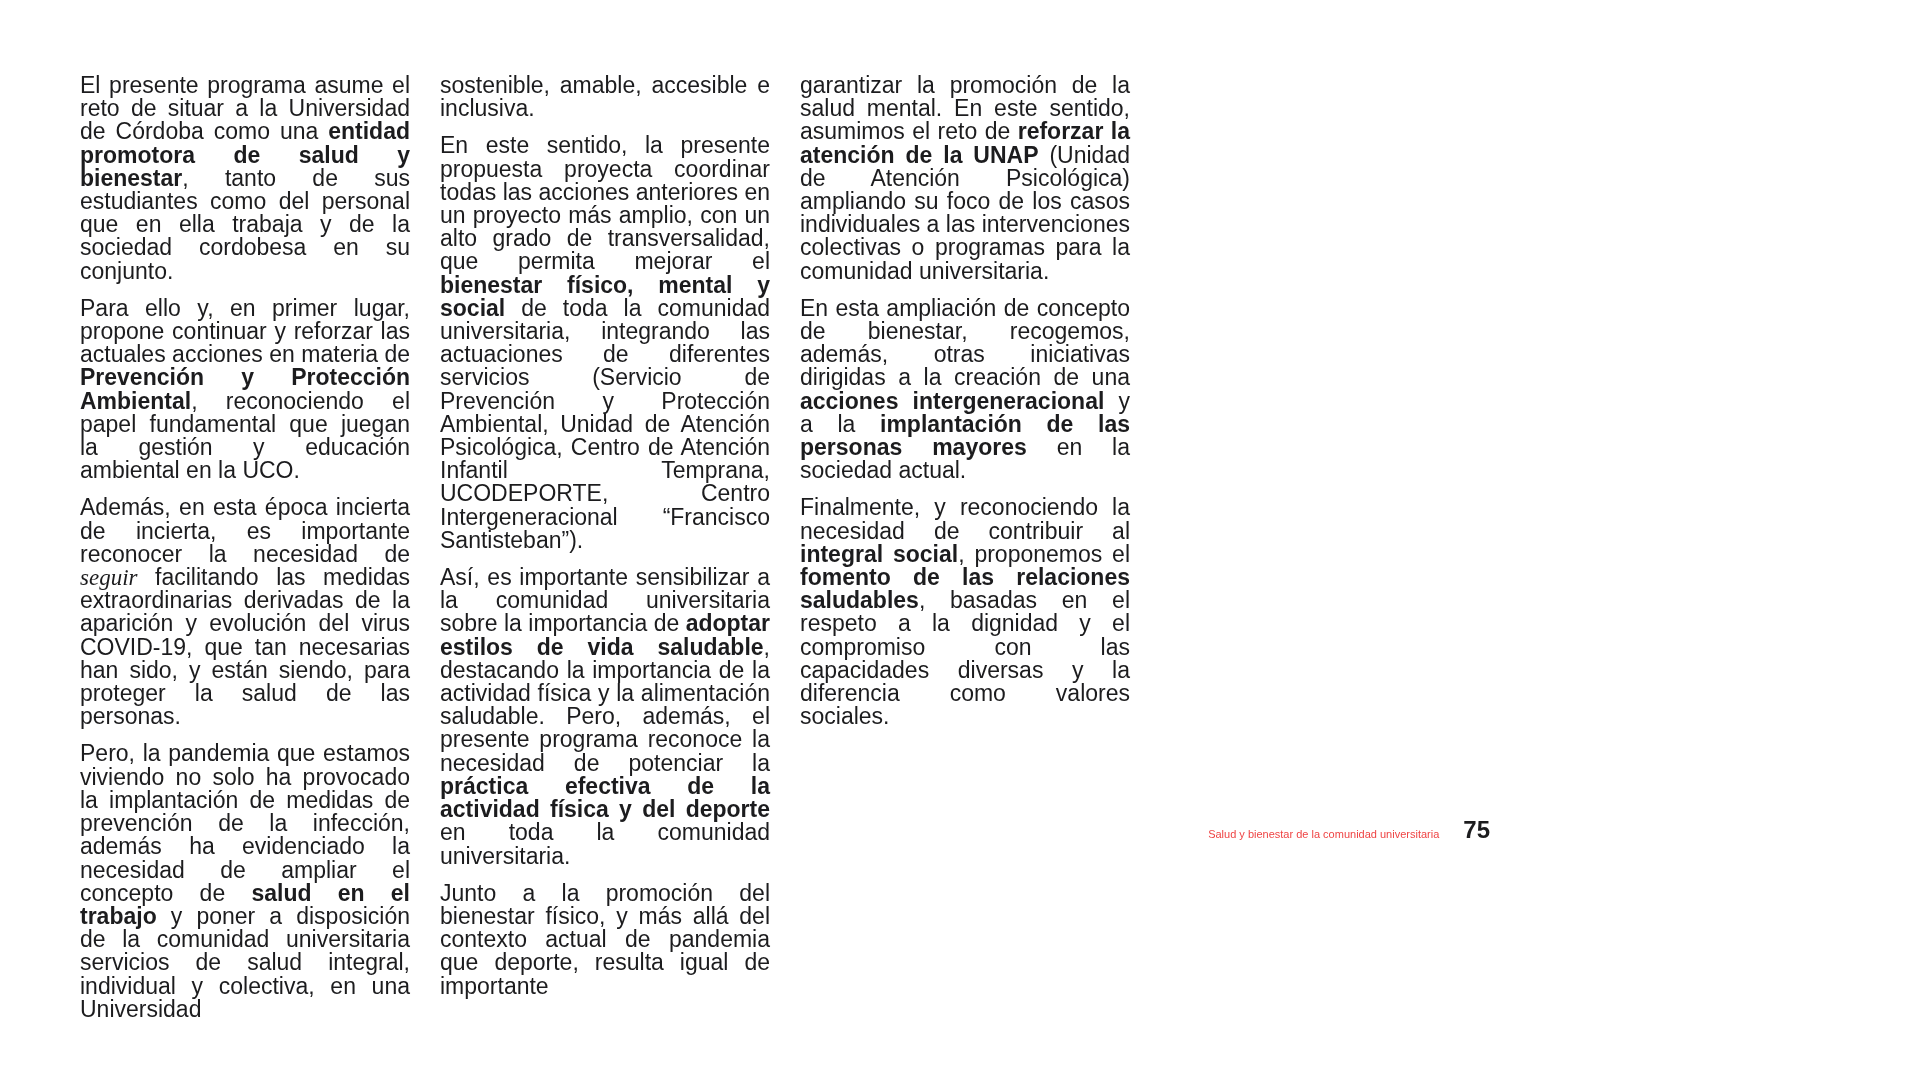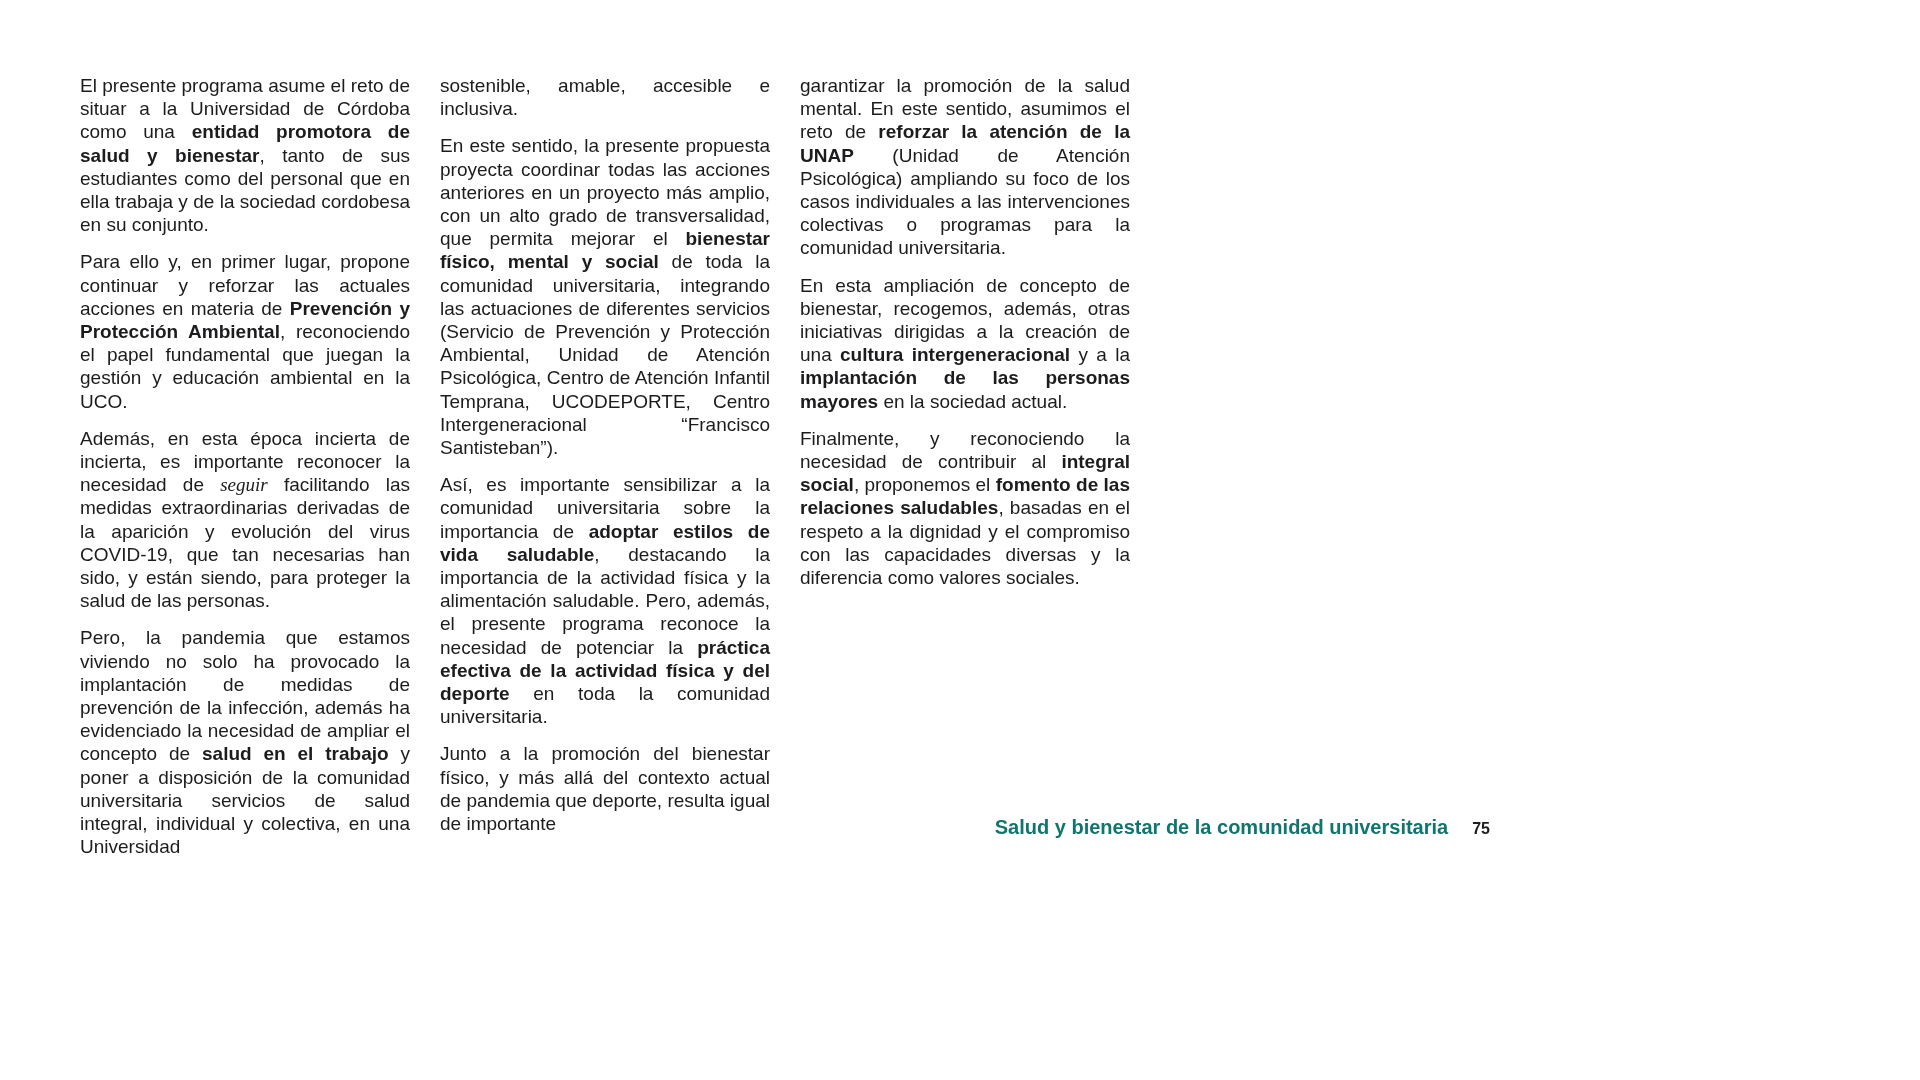--- a/index.html
+++ b/index.html
@@ -18,21 +18,21 @@
   }
   .columns {
     position: absolute;
     left: 80px;
     top: 74px;
     display: flex;
     gap: 30px;
   }
   .col {
     width: 330px;
-    font-size: 19px;
+    font-size: 23px;
     line-height: 23.2px;
     text-align: justify;
     text-justify: inter-word;
   }
   .col p {
     margin: 0 0 14px 0;
   }
   .col p:last-child {
     margin-bottom: 7px;
   }
@@ -42,26 +42,26 @@
     position: absolute;
     top: 816px;
     left: 80px;
     width: 1410px;
     display: flex;
     justify-content: flex-end;
     align-items: baseline;
     gap: 24px;
   }
   .footer-title {
-    font-size: 20px;
-    font-weight: 700;
-    color: #0f766e;
+    font-size: 11px;
+    font-weight: 400;
+    color: #ef4444;
   }
   .footer-page {
-    font-size: 16px;
+    font-size: 24px;
     font-weight: 700;
     color: #1c1c1e;
   }
 </style>
 </head>
 <body>
 
 <div class="page">
   <div class="columns">
     <div class="col">
@@ -71,21 +71,21 @@
         <p><span>Pero, la pandemia que estamos viviendo no solo ha provocado la implantación de medidas de prevención de la infección, además ha evidenciado la necesidad de ampliar el concepto de </span><span class="b">salud en el trabajo</span><span> y poner a disposición de la comunidad universitaria servicios de salud integral, individual y colectiva, en una Universidad</span></p>
       </div>
     <div class="col">
         <p><span>sostenible, amable, accesible e inclusiva.</span></p>
         <p><span>En este sentido, la presente propuesta proyecta coordinar todas las acciones anteriores en un proyecto más amplio, con un alto grado de transversalidad, que permita mejorar el </span><span class="b">bienestar físico, mental y social</span><span> de toda la comunidad universitaria, integrando las actuaciones de diferentes servicios (Servicio de Prevención y Protección Ambiental, Unidad de Atención Psicológica, Centro de Atención Infantil Temprana, UCODEPORTE, Centro Intergeneracional “Francisco Santisteban”).</span></p>
         <p><span>Así, es importante sensibilizar a la comunidad universitaria sobre la importancia de </span><span class="b">adoptar estilos de vida saludable</span><span>, destacando la importancia de la actividad física y la alimentación saludable. Pero, además, el presente programa reconoce la necesidad de potenciar la </span><span class="b">práctica efectiva de la actividad física y del deporte</span><span> en toda la comunidad universitaria.</span></p>
         <p><span>Junto a la promoción del bienestar físico, y más allá del contexto actual de pandemia que deporte, resulta igual de importante</span></p>
       </div>
     <div class="col">
         <p><span>garantizar la promoción de la salud mental. En este sentido, asumimos el reto de </span><span class="b">reforzar la atención de la UNAP</span><span> (Unidad de Atención Psicológica) ampliando su foco de los casos individuales a las intervenciones colectivas o programas para la comunidad universitaria.</span></p>
-        <p><span>En esta ampliación de concepto de bienestar, recogemos, además, otras iniciativas dirigidas a la creación de una </span><span class="b">cultura intergeneracional</span><span> y a la </span><span class="b">implantación de las personas mayores</span><span> en la sociedad actual.</span></p>
+        <p><span>En esta ampliación de concepto de bienestar, recogemos, además, otras iniciativas dirigidas a la creación de una </span><span class="b">acciones intergeneracional</span><span> y a la </span><span class="b">implantación de las personas mayores</span><span> en la sociedad actual.</span></p>
         <p><span>Finalmente, y reconociendo la necesidad de contribuir al </span><span class="b">integral social</span><span>, proponemos el </span><span class="b">fomento de las relaciones saludables</span><span>, basadas en el respeto a la dignidad y el compromiso con las capacidades diversas y la diferencia como valores sociales.</span></p>
       </div>
   </div>
   <div class="footer">
     <span class="footer-title">Salud y bienestar de la comunidad universitaria</span>
     <span class="footer-page">75</span>
   </div>
 </div>
 
 </body></html>

